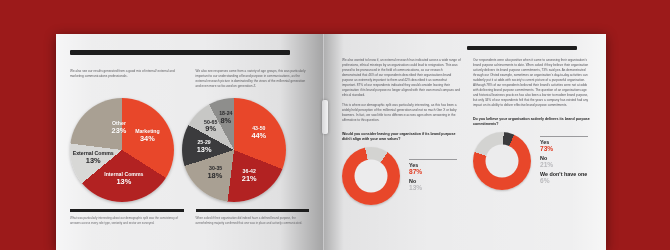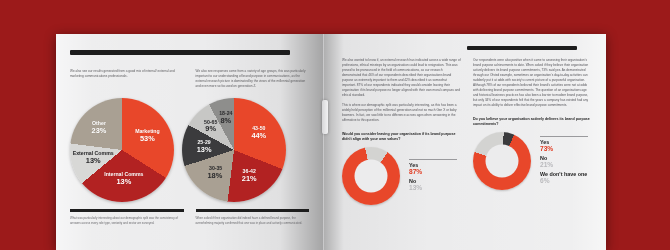--- a/index.html
+++ b/index.html
@@ -149,31 +149,31 @@
             <p class="copy">We also see responses come from a variety of age groups, this was particularly important to our understanding of brand purpose in communications, as the external research picture is dominated by the views of the millennial generation and even more so focused on generation Z.</p>
           </div>
         </div>
 
         <div class="charts-row">
 
           <div class="pie-wrap">
             <div class="pie" id="pie-role" style="background: conic-gradient(rgb(232, 71, 42) 0deg, rgb(232, 71, 42) 122.4deg, rgb(178, 34, 34) 122.4deg, rgb(178, 34, 34) 230.4deg, rgb(216, 216, 214) 230.4deg, rgb(216, 216, 214) 277.2deg, rgb(169, 160, 147) 277.2deg, rgb(169, 160, 147) 360deg);"></div>
             <div class="slice-label lbl-light" id="lab-r0" style="left: 77.4129px; top: 38.0291px;">
               <span class="nm">Marketing</span>
-              <span class="pc">53%</span>
+              <span class="pc">34%</span>
             </div>
             <div class="slice-label lbl-light" id="lab-r1" style="left: 53.8209px; top: 80.9428px;">
               <span class="nm">Internal Comms</span>
               <span class="pc">13%</span>
             </div>
             <div class="slice-label lbl-dark" id="lab-r2" style="left: 23.1912px; top: 60.3697px;">
               <span class="nm">External Comms</span>
               <span class="pc">13%</span>
             </div>
-            <div class="slice-label lbl-light" id="lab-r3" style="left: 29px; top: 30.2468px;">
+            <div class="slice-label lbl-light" id="lab-r3" style="left: 49px; top: 30.2468px;">
               <span class="nm">Other</span>
               <span class="pc">23%</span>
             </div>
           </div>
 
           <div class="pie-wrap">
             <div class="pie" id="pie-age" style="background: conic-gradient(rgb(232, 71, 42) 0deg, rgb(232, 71, 42) 111.6deg, rgb(178, 34, 34) 111.6deg, rgb(178, 34, 34) 187.2deg, rgb(169, 160, 147) 187.2deg, rgb(169, 160, 147) 252deg, rgb(59, 59, 61) 252deg, rgb(59, 59, 61) 298.8deg, rgb(199, 199, 197) 298.8deg, rgb(199, 199, 197) 331.2deg, rgb(142, 142, 140) 331.2deg, rgb(142, 142, 140) 360deg);"></div>
             <div class="slice-label lbl-light" id="lab-a0" style="left: 76.8124px; top: 35.1375px;">
               <span class="nm">43-50</span>
               <span class="pc">44%</span>

